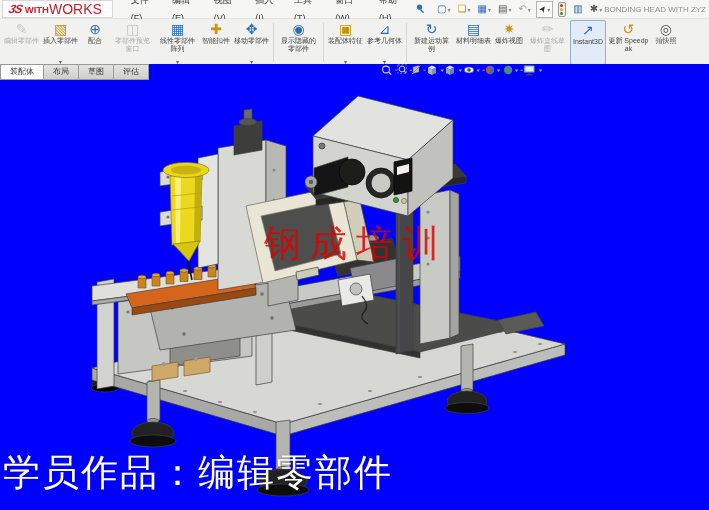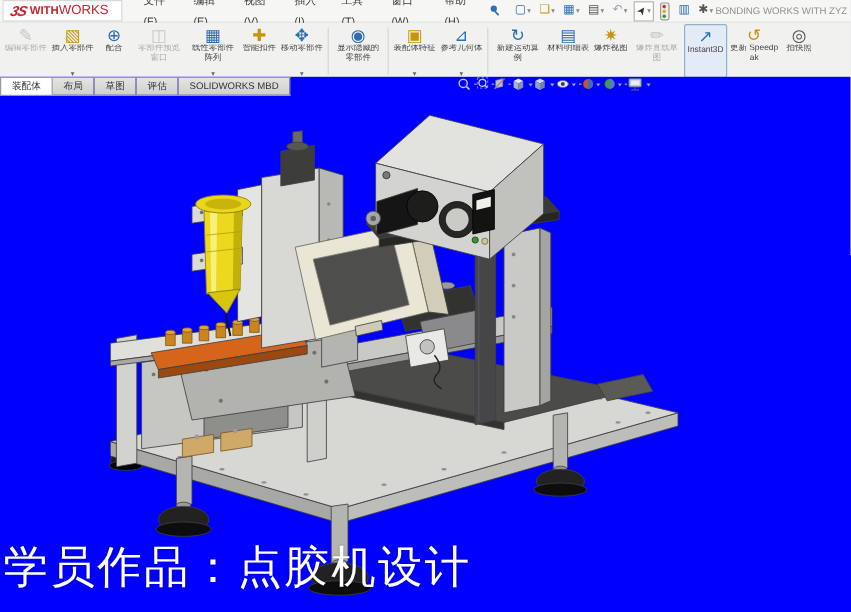--- a/index.html
+++ b/index.html
@@ -6,21 +6,21 @@
   .stage{position:relative;width:709px;height:510px;overflow:hidden;background:#f1f1f0;
          font-family:"Liberation Sans",sans-serif;-webkit-font-smoothing:antialiased;}
   
   .menubar{position:absolute;top:0;left:0;right:0;height:18px;background:#f6f6f5;
            border-bottom:1px solid #e2e2e0;display:flex;align-items:center;}
   .logo{height:16px;background:#fff;border:1px solid #d8d8d6;display:flex;align-items:center;
         padding:0 10px 0 6px;margin-left:2px;color:#c8202c;white-space:nowrap;}
   .logo-mark{font-style:italic;font-weight:700;font-size:12px;letter-spacing:-1px;margin-right:3px;
              display:inline-block;transform:skewX(-14deg);}
   .logo-bold{font-weight:700;font-size:9.5px;}
-  .logo-light{font-weight:400;font-size:11px;}
+  .logo-light{font-weight:400;font-size:14px;}
   .menus{display:flex;margin-left:10px;}
   .menu-item{font-size:9px;color:#3a3a3a;padding:0 8px;line-height:18px;cursor:default;}
   .pin{margin-left:2px;display:flex;align-items:center;}
   .qat{display:flex;align-items:center;margin-left:8px;gap:3px;}
   .qat-item{display:flex;align-items:center;padding:0 2px;height:15px;}
   .qat-item.boxed{border:1px solid #b5b5b3;background:#fdfdfc;}
   .qat-glyph{font-size:10px;line-height:10px;}
   .rot{display:inline-block;transform:rotate(-55deg);font-size:9px;}
   .dd{font-size:6px;color:#888;margin-left:1px;}
   .traffic{width:6px;height:13px;display:inline-block;position:relative;background:#eee;
@@ -109,21 +109,21 @@
           <span class="traffic"></span>
         </span>
         <span class="qat-item">
           <span class="qat-glyph" style="color: rgb(42, 109, 181);">▥</span>
         </span>
         <span class="qat-item">
           <span class="qat-glyph" style="color: rgb(85, 85, 85);">✱</span>
           <span class="dd">▾</span>
         </span>
       </div>
-    <div class="doc-title">BONDING WORKS WITH ZYZ</div>
+    <div class="doc-title">BONDING HEAD WITH ZYZ</div>
   </div>
 
   <div class="ribbon" id="ribbon">
       <div class="rbtn disabled">
         <div class="ricon" style="color: rgb(138, 138, 138);">✎</div>
         <div class="rlabel">编辑零部件</div>
       </div>
       <div class="rbtn">
         <div class="ricon" style="color: rgb(201, 147, 10);">▧</div>
         <div class="rlabel">插入零部件</div>
@@ -197,21 +197,20 @@
         <div class="rlabel">拍快照</div>
       </div>
     </div>
 
   <div class="viewport" id="viewport" style="background: rgb(0, 0, 254);">
     <div class="tabs" id="tabs">
         <span class="tab active">装配体</span>
         <span class="tab">布局</span>
         <span class="tab">草图</span>
         <span class="tab">评估</span>
-        <span class="tab">SOLIDWORKS MBD</span>
       </div>
 
     <svg class="scene" width="709" height="446" viewBox="0 64 709 446">
 
       <g>
         <g>
           <circle cx="386" cy="69.5" r="3.4" fill="none" stroke="#ccd2dc" stroke-width="1.1"></circle>
           <line x1="388.7" y1="72.2" x2="391.2" y2="74.6" stroke="#ccd2dc" stroke-width="1.3"></line>
         </g>
         <rect x="395.2" y="69.6" width="2" height="1.2" fill="#8090b8"></rect>
@@ -448,15 +447,16 @@
           <circle cx="381" cy="183" r="15" fill="#262624" stroke="#0a0a0a"></circle>
           <circle cx="381" cy="183" r="9.5" fill="#cacac6" stroke="none"></circle>
           <polygon points="394,162 412,158 412,191 394,195" fill="#131311" stroke="#000"></polygon>
           <polygon points="397,167 409,164 409,172 397,175" fill="#f1f1ea" stroke="none"></polygon>
           <circle cx="396" cy="200" r="2.6" fill="#3f8f3f" stroke="#1c4a1c"></circle>
           <circle cx="404" cy="201" r="2.6" fill="#cfc29e" stroke="#7a6a40"></circle>
         </g>
       </g>
     </svg>
 
-    <div class="caption">学员作品：点胶机设计</div>
+    <div class="watermark" style="color: rgb(221, 0, 0);">钢成培训</div>
+    <div class="caption">学员作品：编辑零部件</div>
   </div>
 </div>
 
 </body></html>

